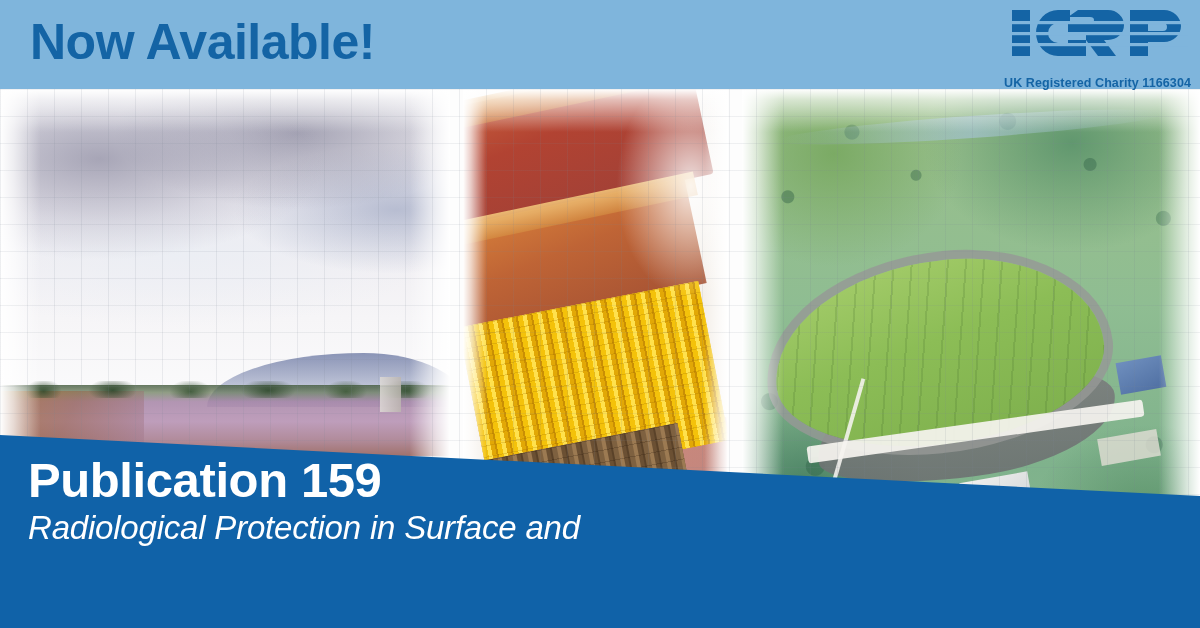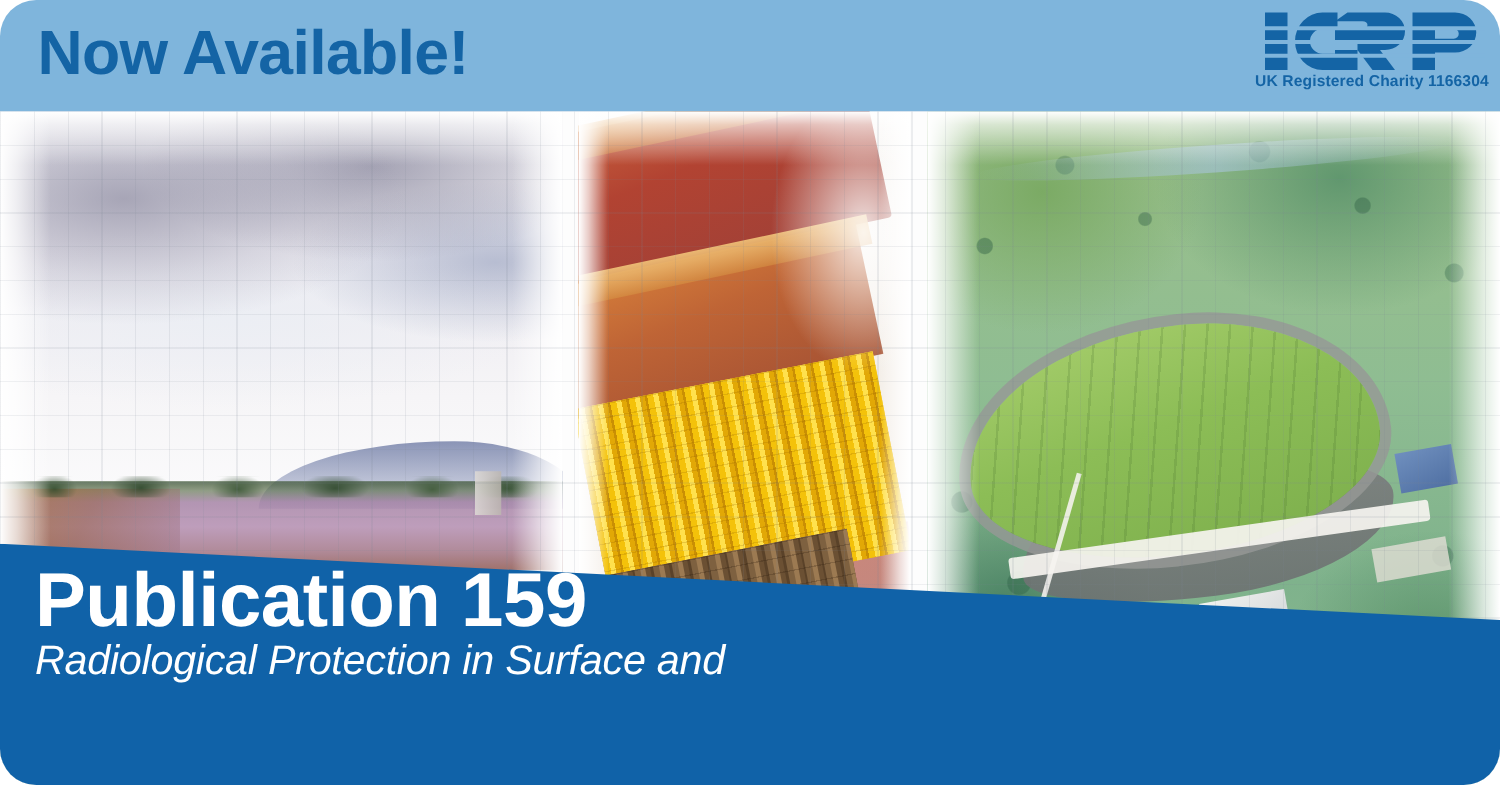--- a/index.html
+++ b/index.html
@@ -2,38 +2,38 @@
 <html><head>
 <meta charset="utf-8">
 <style>
   * { margin:0; padding:0; box-sizing:border-box; }
   html,body { width:1200px; height:628px; overflow:hidden; }
   body {
     font-family:"Liberation Sans", sans-serif;
     background:#ffffff;
     position:relative;
   }
-  .poster { position:relative; width:1200px; height:628px; overflow:hidden; background:#fff;border-radius:29px; }
+  .poster { position:relative; width:1200px; height:628px; overflow:hidden; background:#fff; }
 
   
   .top-banner {
     position:absolute; left:0; top:0; width:1200px; height:89px;
     background:#7fb5dc; z-index:5;
   }
   .headline {
     position:absolute; left:30px; top:12px;
     font-size:50px; font-weight:bold; color:#1464a5;
     letter-spacing:-0.5px; line-height:60px;
     white-space:nowrap;
   }
   
   .logo-wrap { position:absolute; right:10px; top:8px; width:186px; height:74px; }
   .logo-mark { position:absolute; left:8px; top:0; width:176px; height:50px; }
   .logo-charity {
-    position:absolute; left:0; top:50px; width:186px;
+    position:absolute; left:0; top:68px; width:186px;
     text-align:center; font-size:12.5px; font-weight:bold;
     color:#1464a5; letter-spacing:0.1px; white-space:nowrap;
   }
 
   
   .image-strip {
     position:absolute; left:0; top:89px; width:1200px; height:539px;
     background:#fdfdfd; overflow:hidden; z-index:1;
   }
   
@@ -281,21 +281,21 @@
   }
   .bottom-band .fill {
     position:absolute; left:0; top:0; width:1200px; height:628px;
     background:#1062a8;
     clip-path:polygon(0 435px, 1200px 496px, 1200px 628px, 0 628px);
   }
   .band-text {
     position:absolute; left:28px; top:455px; z-index:25; color:#ffffff;
   }
   .pub-title {
-    font-size:61px; font-weight:bold; line-height:50px;
+    font-size:49px; font-weight:bold; line-height:50px;
     letter-spacing:-0.4px; white-space:nowrap;
   }
   .pub-sub {
     font-size:33px; font-weight:normal; line-height:39px;
     letter-spacing:-0.2px; white-space:nowrap; margin-top:3px;font-style:italic;
   }
 </style>
 </head>
 <body>
 

